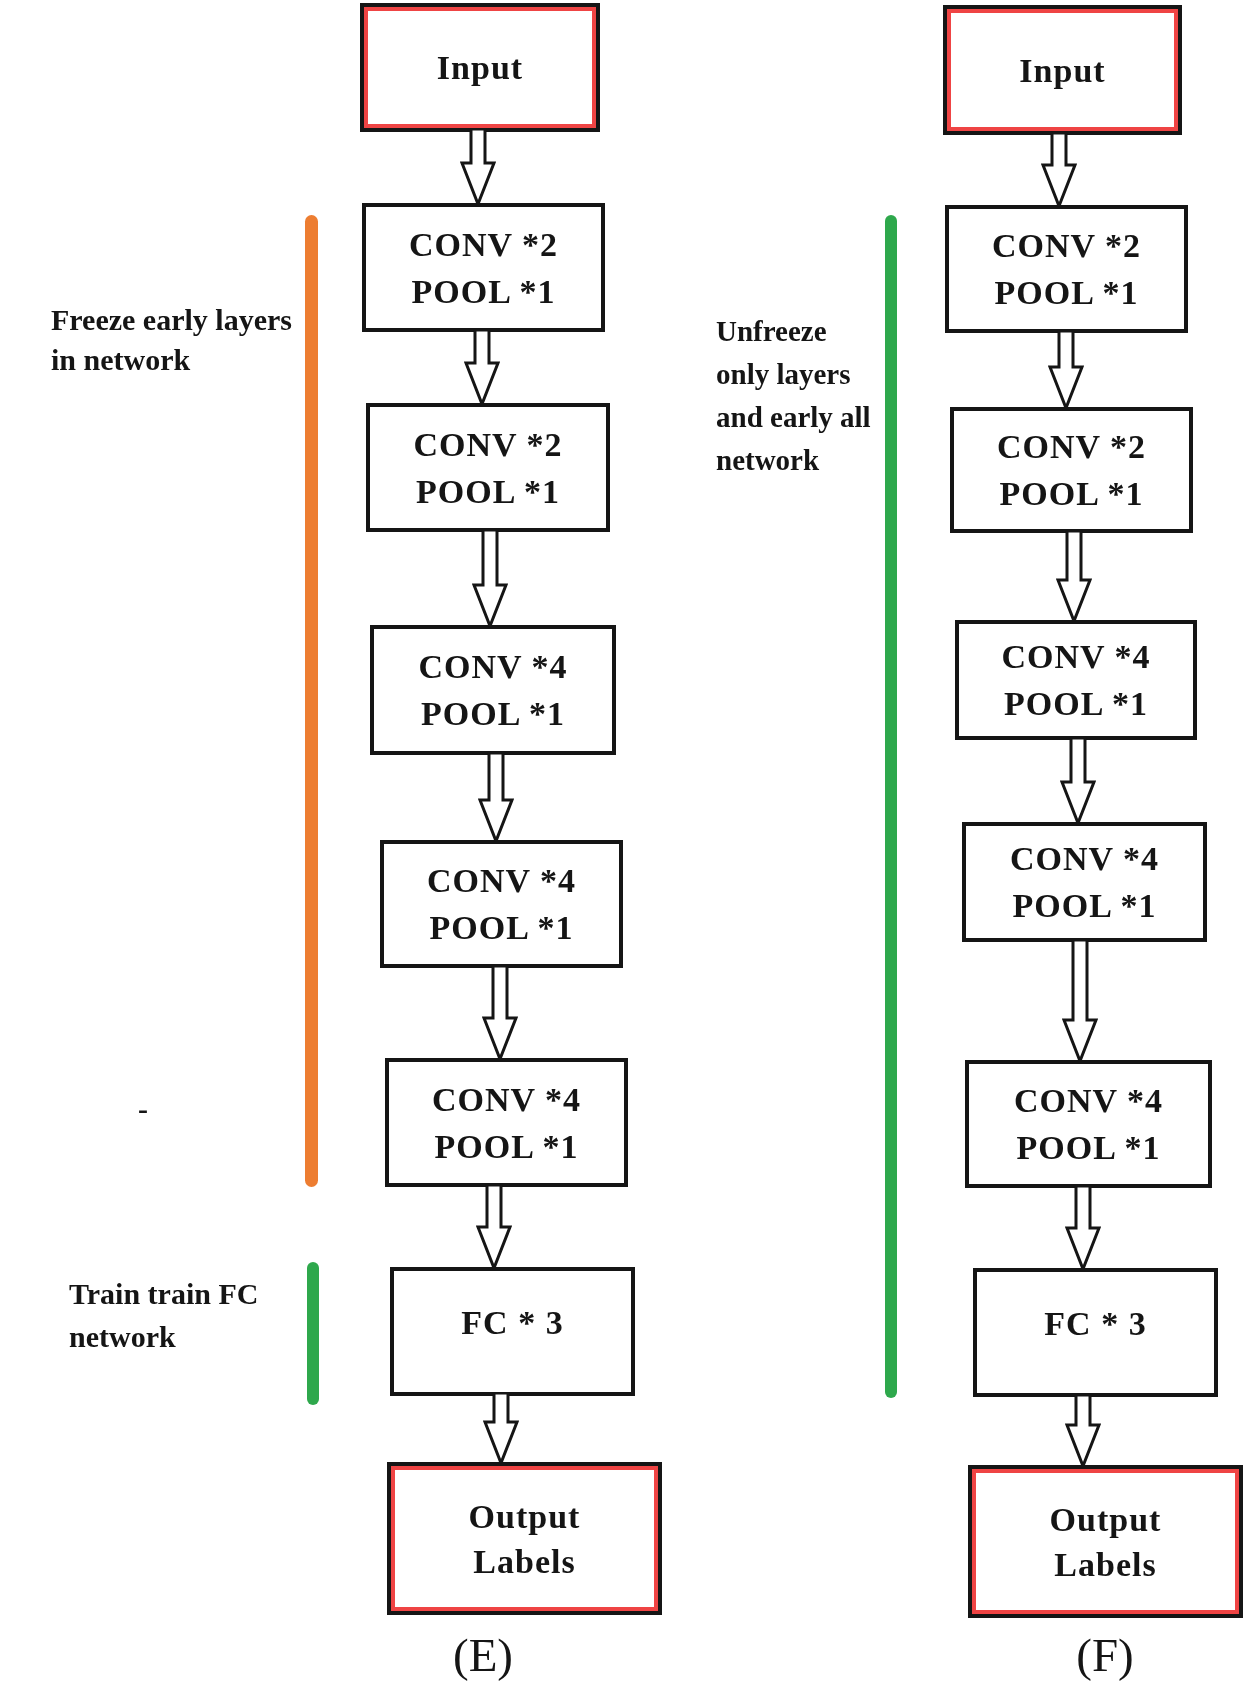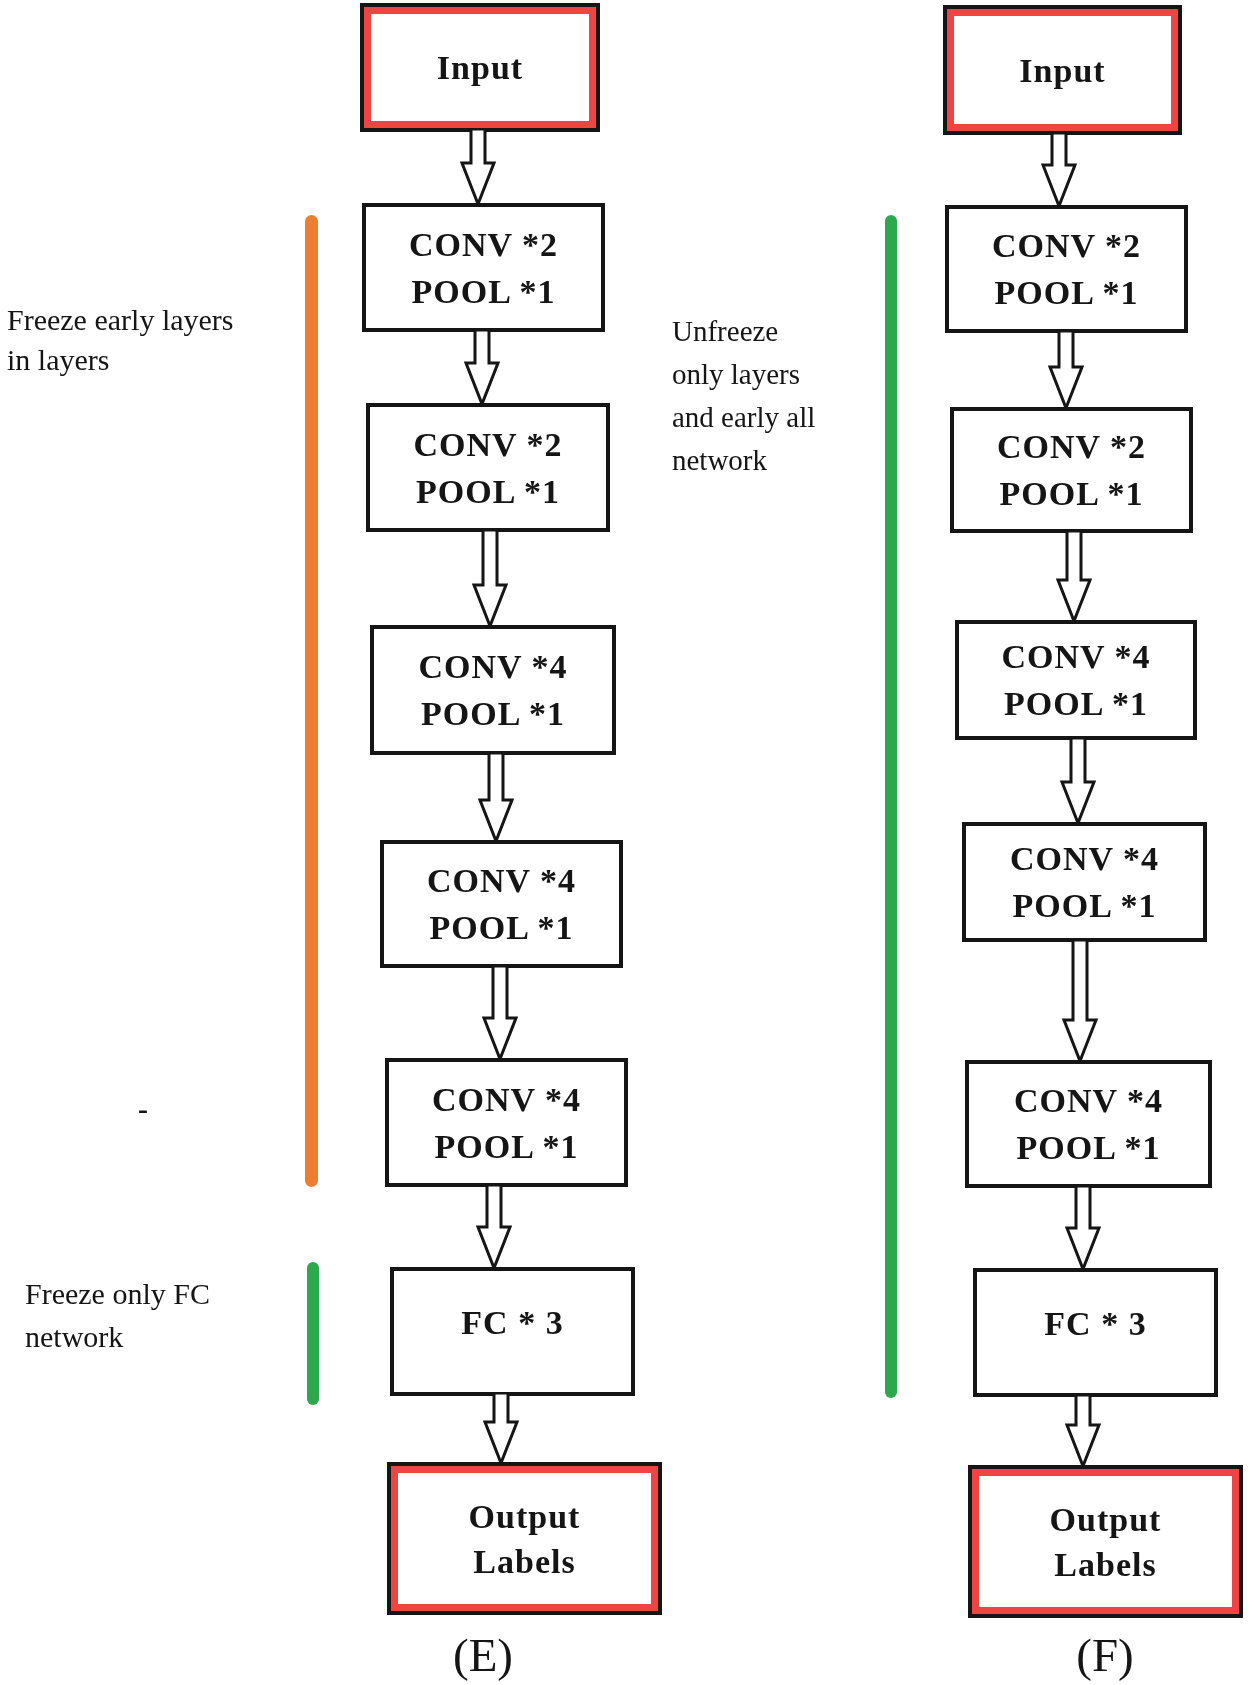--- a/index.html
+++ b/index.html
@@ -7,44 +7,44 @@
     position:relative;width:1250px;height:1685px;background:#fff;
     font-family:"Liberation Serif","DejaVu Serif",serif;color:#151515;overflow:hidden;
   }
   .node{
     position:absolute;border:4px solid #151515;background:#fff;box-sizing:border-box;
     display:flex;flex-direction:column;align-items:center;justify-content:center;
     font-weight:bold;font-size:34px;line-height:47px;text-align:center;letter-spacing:1px;
   }
   .node.double{padding:0;}
   .node.double .inner{
-    border:7px solid #ef4444;box-sizing:border-box;align-self:stretch;flex:1;margin:0;
+    border:4px solid #ef4444;box-sizing:border-box;align-self:stretch;flex:1;margin:0;
     display:flex;flex-direction:column;align-items:center;justify-content:center;
   }
   .bar{position:absolute;border-radius:7px;}
   .arrow{position:absolute;width:36px;}
   .arrow svg{display:block;}
-  .side-label{position:absolute;font-weight:normal;font-size:30px;line-height:40px;white-space:nowrap;}
+  .side-label{position:absolute;font-weight:bold;font-size:30px;line-height:40px;white-space:nowrap;margin-left:44px;}
   .side-label.tight{line-height:43px;}
   .caption{position:absolute;font-size:47px;width:160px;text-align:center;font-weight:normal;}
   .stray{position:absolute;font-weight:bold;font-size:30px;line-height:40px;}
 </style>
 </head>
 <body>
 
 <div class="canvas">
 
   <div class="side-label" style="left:7px;top:300px;">
     <div>Freeze early layers</div>
-    <div>in layers</div>
+    <div>in network</div>
   </div>
   <div class="bar" style="left: 305px; top: 215px; width: 13px; height: 972px; background-color: rgb(237, 125, 49);"></div>
   <span class="stray" style="left:138px;top:1089px;">-</span>
   <div class="side-label" style="left:25px;top:1272px;line-height:43px;">
-    <div>Freeze only FC</div>
+    <div>Train train FC</div>
     <div>network</div>
   </div>
   <div class="bar" style="left: 307px; top: 1262px; width: 12px; height: 143px; background-color: rgb(46, 168, 76);"></div>
 
   <div class="side-label tight" style="left:672px;top:310px;font-size:29px;">
     <div>Unfreeze</div>
     <div>only layers</div>
     <div>and early all</div>
     <div>network</div>
   </div>

